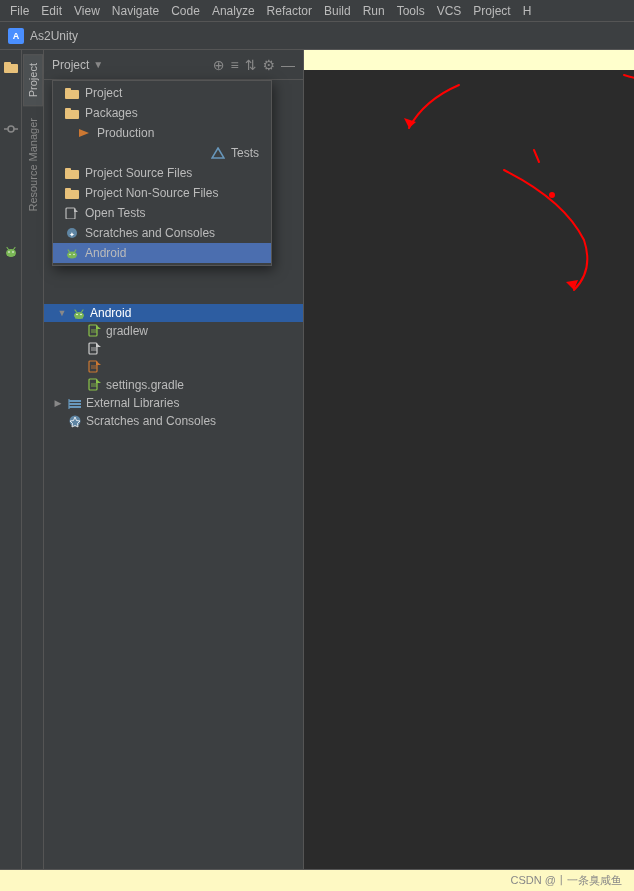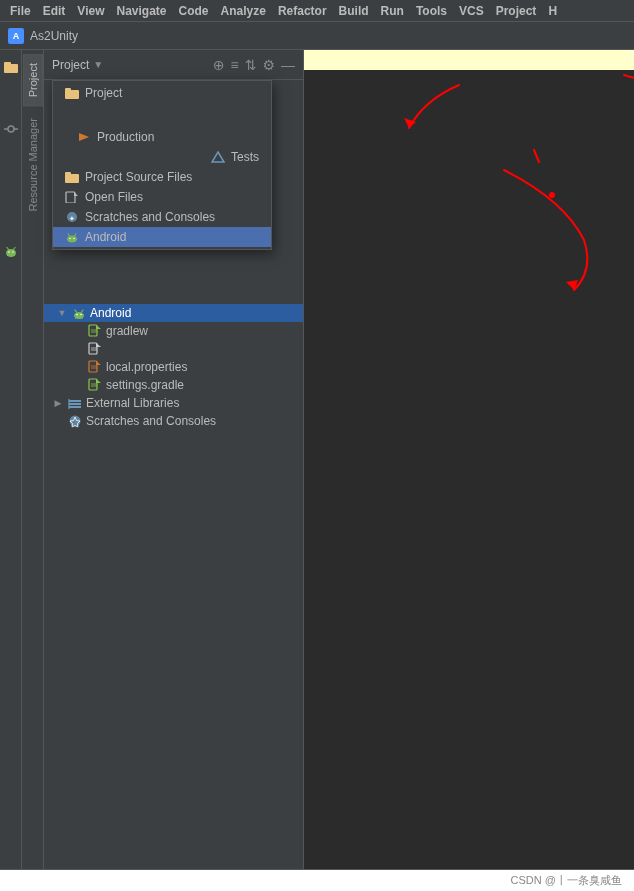--- a/index.html
+++ b/index.html
@@ -14,21 +14,20 @@
     }
 
     
     .menubar {
       background: #3c3f41;
       height: 22px;
       display: flex;
       align-items: center;
       padding: 0 4px;
       border-bottom: 1px solid #555;
-      font-weight: bold;
     }
     .menubar-item {
       padding: 0 6px;
       height: 22px;
       line-height: 22px;
       font-size: 12px;
       color: #bbbbbb;
       cursor: pointer;
     }
 
@@ -199,21 +198,21 @@
       pointer-events: none;
     }
 
     
     .status-bar {
       position: absolute;
       bottom: 0;
       right: 0;
       width: 100%;
       height: 22px;
-      background: #ffffff;
+      background: #fef9c3;
       border-top: 1px solid #555;
       display: flex;
       align-items: center;
       justify-content: flex-end;
       padding-right: 12px;
       color: #888;
       font-size: 11px;
     }
 
     .left-icon-strip {
@@ -325,59 +324,77 @@
         <div class="dropdown-item">
           <span class="dropdown-item-icon">
             <svg width="14" height="12" viewBox="0 0 14 12">
                 <rect x="0" y="3" width="14" height="9" rx="1" fill="#e8c17a"></rect>
                 <rect x="0" y="1" width="6" height="3" rx="1" fill="#e8c17a"></rect>
               </svg>
           </span>
           <span>Project</span>
         </div>
 
-
-
-        <div class="dropdown-item" style="padding-left:24px;margin-top:24px;">
-          <span class="dropdown-item-icon">
-            <svg width="14" height="12" viewBox="0 0 14 12">
-                <polygon points="2,2 12,6 2,10" fill="#cc7832"></polygon>
-              </svg>
-          </span>
-          <span>Production</span>
-        </div>
-
-        <div class="dropdown-item" style="padding-left:24px;justify-content:flex-end;">
-          <span class="dropdown-item-icon">
-            <svg width="14" height="12" viewBox="0 0 14 12">
-                <polygon points="7,1 13,11 1,11" fill="none" stroke="#6897bb" stroke-width="1.5"></polygon>
-              </svg>
-          </span>
-          <span>Tests</span>
-        </div>
-
         <div class="dropdown-item">
           <span class="dropdown-item-icon">
             <svg width="14" height="12" viewBox="0 0 14 12">
                 <rect x="0" y="3" width="14" height="9" rx="1" fill="#e8c17a"></rect>
                 <rect x="0" y="1" width="6" height="3" rx="1" fill="#e8c17a"></rect>
               </svg>
           </span>
+          <span>Packages</span>
+        </div>
+
+
+        <div class="dropdown-item" style="padding-left:24px;">
+          <span class="dropdown-item-icon">
+            <svg width="14" height="12" viewBox="0 0 14 12">
+                <polygon points="2,2 12,6 2,10" fill="#cc7832"></polygon>
+              </svg>
+          </span>
+          <span>Production</span>
+        </div>
+
+        <div class="dropdown-item" style="padding-left:24px;justify-content:flex-end;">
+          <span class="dropdown-item-icon">
+            <svg width="14" height="12" viewBox="0 0 14 12">
+                <polygon points="7,1 13,11 1,11" fill="none" stroke="#6897bb" stroke-width="1.5"></polygon>
+              </svg>
+          </span>
+          <span>Tests</span>
+        </div>
+
+        <div class="dropdown-item">
+          <span class="dropdown-item-icon">
+            <svg width="14" height="12" viewBox="0 0 14 12">
+                <rect x="0" y="3" width="14" height="9" rx="1" fill="#e8c17a"></rect>
+                <rect x="0" y="1" width="6" height="3" rx="1" fill="#e8c17a"></rect>
+              </svg>
+          </span>
           <span>Project Source Files</span>
         </div>
 
+        <div class="dropdown-item">
+          <span class="dropdown-item-icon">
+            <svg width="14" height="12" viewBox="0 0 14 12">
+                <rect x="0" y="3" width="14" height="9" rx="1" fill="#e8c17a"></rect>
+                <rect x="0" y="1" width="6" height="3" rx="1" fill="#e8c17a"></rect>
+              </svg>
+          </span>
+          <span>Project Non-Source Files</span>
+        </div>
 
         <div class="dropdown-item">
           <span class="dropdown-item-icon">
             <svg width="14" height="12" viewBox="0 0 14 12">
                 <rect x="1" y="1" width="9" height="11" rx="1" fill="none" stroke="#bbbbbb" stroke-width="1.2"></rect>
                 <polygon points="9,1 13,5 9,5" fill="#bbbbbb"></polygon>
               </svg>
           </span>
-          <span>Open Files</span>
+          <span>Open Tests</span>
         </div>
 
         <div class="dropdown-item">
           <span class="dropdown-item-icon">
             <svg width="14" height="12" viewBox="0 0 14 12">
                 <circle cx="7" cy="6" r="5" fill="#6897bb" opacity="0.8"></circle>
                 <text x="7" y="9.5" text-anchor="middle" fill="white" font-size="7">✦</text>
               </svg>
           </span>
           <span>Scratches and Consoles</span>
@@ -447,21 +464,20 @@
           <span class="tree-item-indent" style="width:24px;"></span>
           <span class="tree-item-arrow" style="width:12px;"></span>
           <span class="tree-item-icon">
             <svg width="14" height="14" viewBox="0 0 14 14">
               <rect x="1" y="1" width="8" height="11" rx="1" fill="none" stroke="#cc7832" stroke-width="1.2"></rect>
               <polygon points="8,1 13,5 8,5" fill="#cc7832"></polygon>
               <line x1="3" y1="6" x2="9" y2="6" stroke="#cc7832" stroke-width="0.8"></line>
               <line x1="3" y1="8" x2="9" y2="8" stroke="#cc7832" stroke-width="0.8"></line>
             </svg>
           </span>
-          <span class="tree-item-label">local.properties</span>
         </div>
 
         <div class="tree-item">
           <span class="tree-item-indent" style="width:24px;"></span>
           <span class="tree-item-arrow" style="width:12px;"></span>
           <span class="tree-item-icon">
             <svg width="14" height="14" viewBox="0 0 14 14">
               <rect x="1" y="1" width="8" height="11" rx="1" fill="none" stroke="#8bc34a" stroke-width="1.2"></rect>
               <polygon points="8,1 13,5 8,5" fill="#8bc34a"></polygon>
               <line x1="3" y1="6" x2="9" y2="6" stroke="#8bc34a" stroke-width="0.8"></line>

